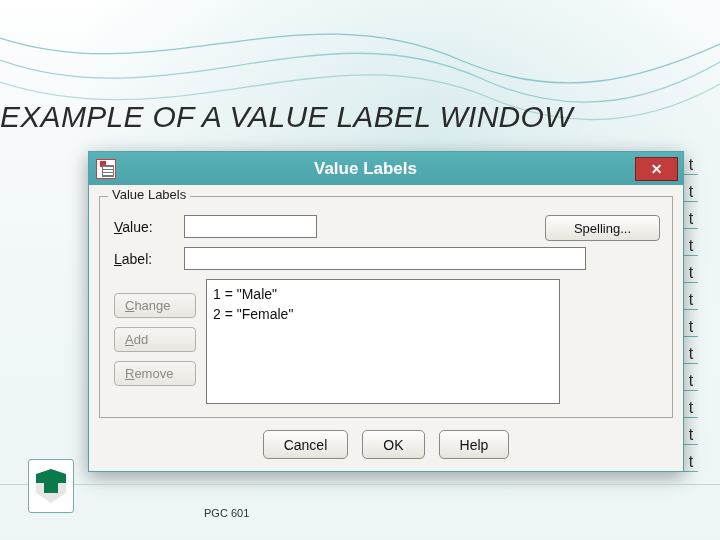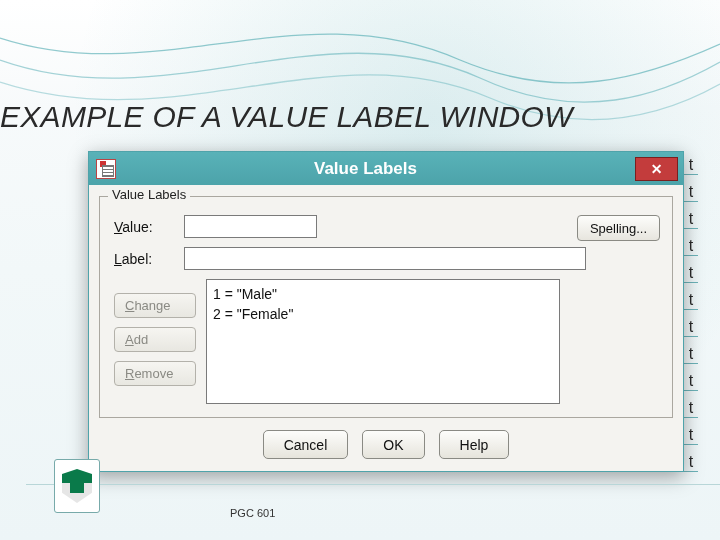--- a/index.html
+++ b/index.html
@@ -147,21 +147,21 @@
     font-size: 13px;
     padding: 0 4px;
   }
   .inp.value-inp { width: 133px; }
   .inp.label-inp { width: 402px; }
 
   .spelling-btn {
     position: absolute;
     right: 12px; top: 18px;
     height: 26px;
-    padding: 0 12px;
+    padding: 0 28px;
     font-size: 13px;
     color: #111;
     background: linear-gradient(to bottom,#fdfdfb,#e7e5de);
     border: 1px solid #8a8a84;
     border-radius: 4px;
   }
 
   
   .listbox {
     position: absolute;
@@ -209,21 +209,20 @@
     border-radius: 5px;
     color: #111;
   }
 
   
   .footer {
     position: absolute;
     left: 0; right: 0; bottom: 0;
     height: 56px;
     border-top: 1px solid #b8d6d8;
-    margin-left: 26px;
   }
   .footer .logo {
     position: absolute;
     left: 28px; top: -26px;
     width: 46px; height: 54px;
     background: #fff;
     border: 1px solid #7aa;
     border-radius: 3px;
     display: flex; flex-direction: column; align-items: center; justify-content: center;
   }

